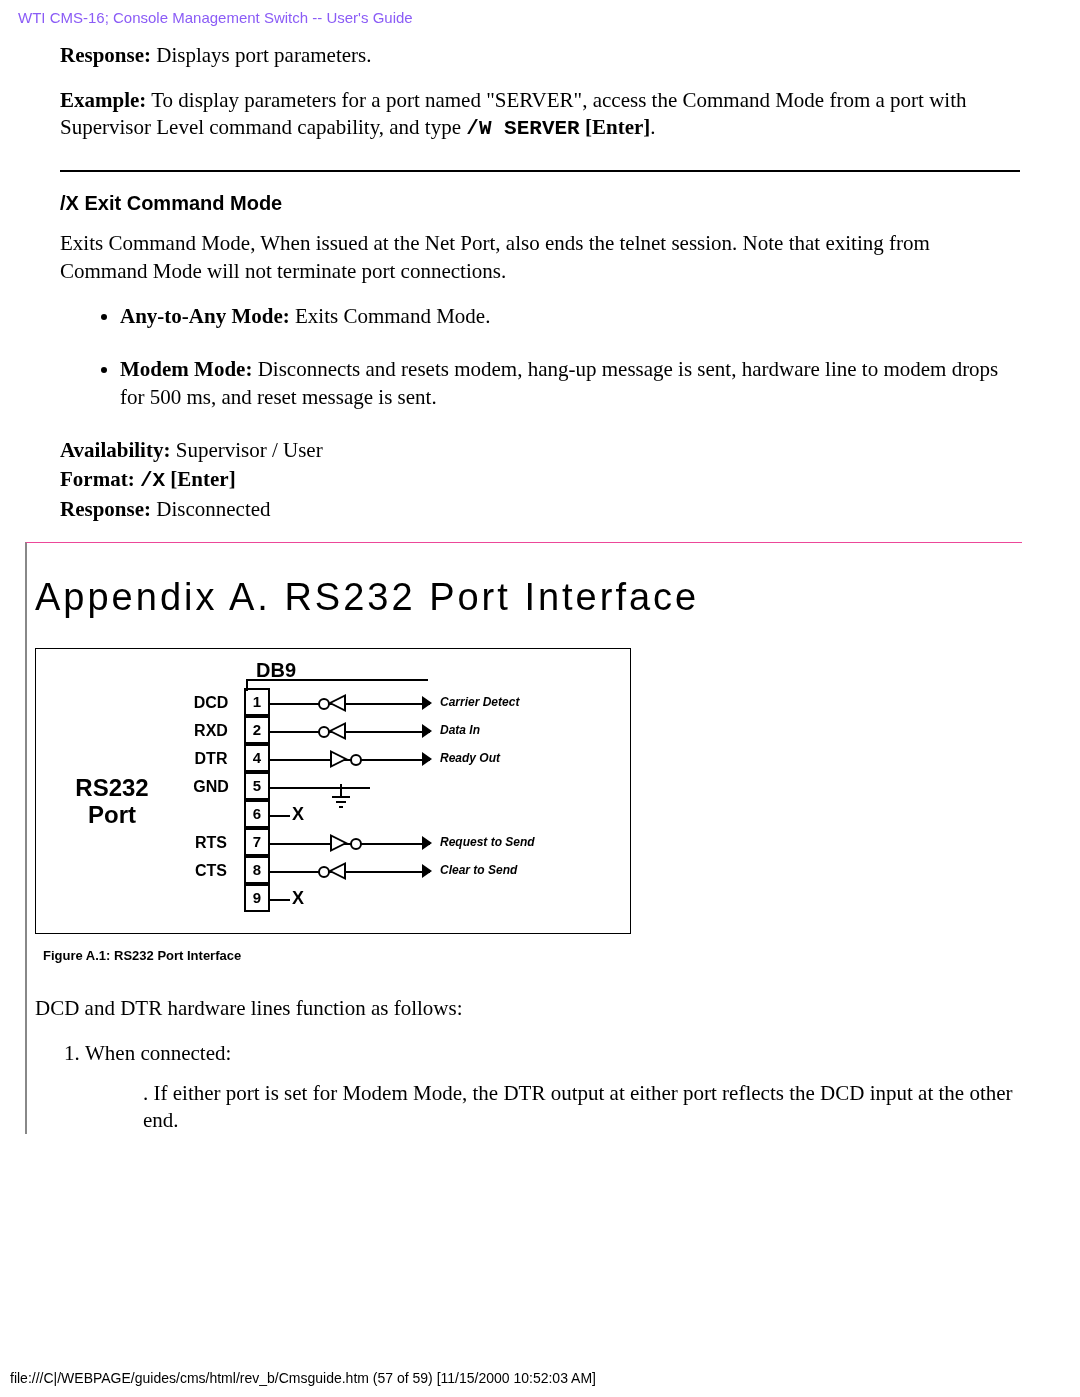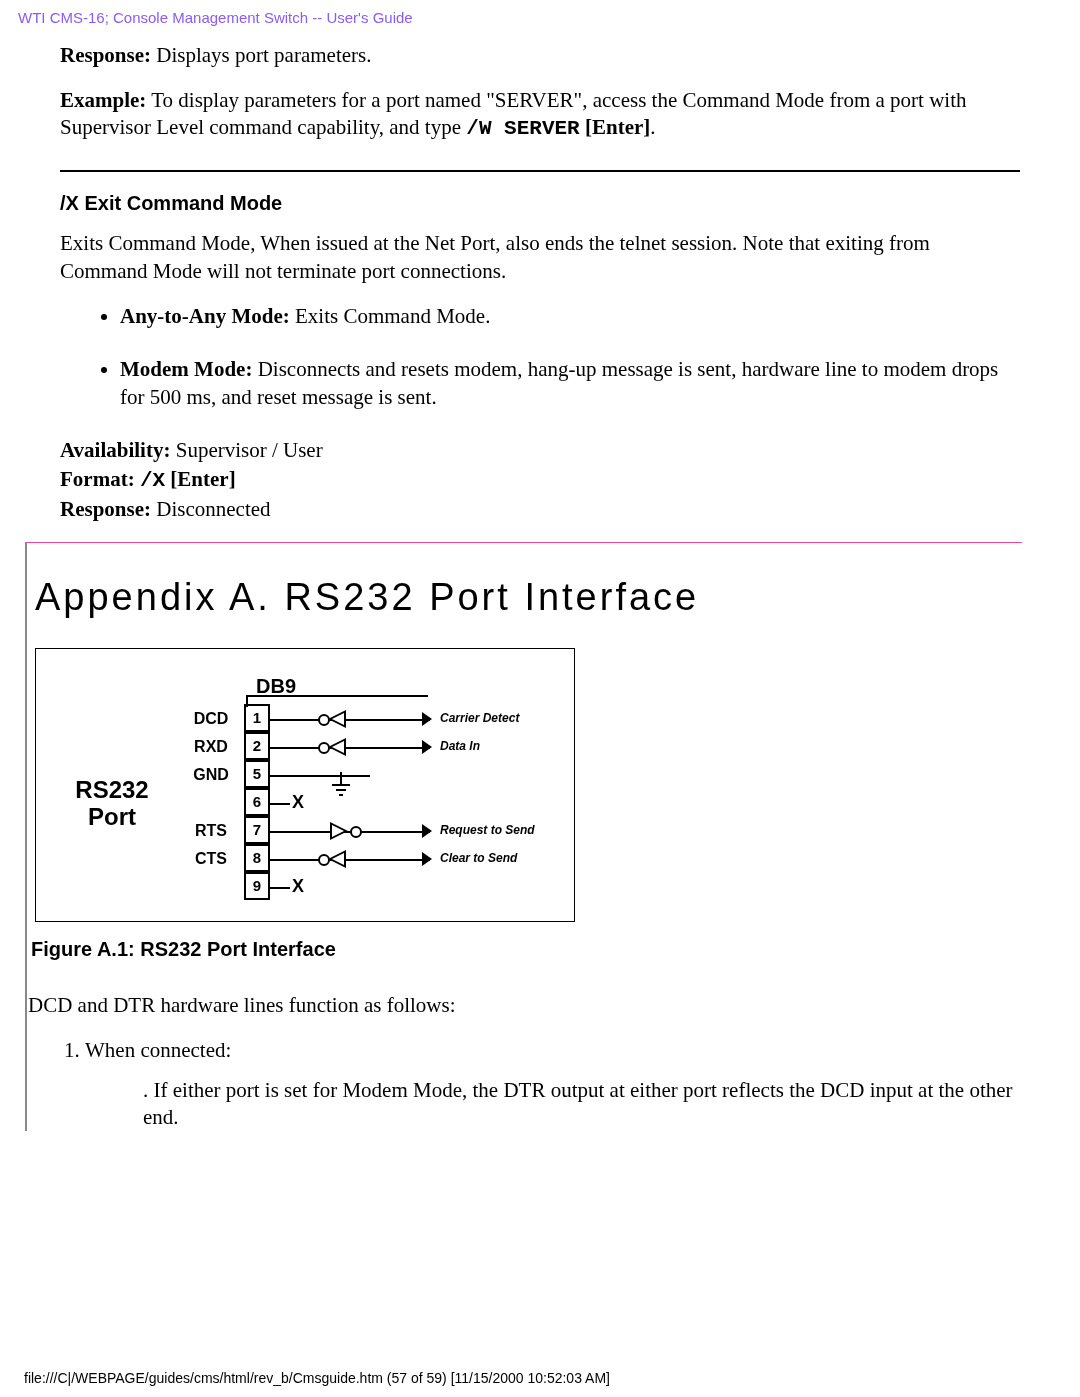--- a/index.html
+++ b/index.html
@@ -62,22 +62,22 @@
     font-family: Arial, Helvetica, sans-serif;
     font-size: 38px;
     letter-spacing: 3px;
     margin: 16px 0 26px 8px;
   }
 
   
   .diagram-wrap {
     margin-left: 8px;
     border: 1px solid #000;
-    width: 540px;
-    padding: 24px 6px 20px 6px;
+    width: 596px;
+    padding: 8px 6px 20px 6px;
     box-sizing: border-box;
     font-family: Arial, Helvetica, sans-serif;
     font-weight: bold;
   }
   .db9-label {
     font-size: 20px;
     text-align: left;
     margin: 0 0 6px 214px;
   }
   .diagram {
@@ -218,41 +218,41 @@
   .pin-desc {
     font-size: 12px;
     padding-left: 10px;
     white-space: nowrap;
     font-style: italic;
   }
 
   .fig-caption {
     font-family: Arial, Helvetica, sans-serif;
     font-weight: bold;
-    font-size: 20px;
-    margin: 14px 0 30px 4px;
+    font-size: 13px;
+    margin: 14px 0 30px 16px;
   }
 
   ol.numlist {
     margin: 0 0 18px 0;
     padding-left: 58px;
   }
   ol.numlist li { margin-bottom: 20px; }
   ol.sublist {
     list-style: none;
     margin: 12px 0 0 0;
     padding-left: 58px;
   }
   ol.sublist li::before {
     content: ". ";
   }
 
   .page-footer {
     position: absolute;
-    left: 24px;
+    left: 10px;
     bottom: 10px;
     font-family: Arial, Helvetica, sans-serif;
     font-size: 14px;
   }
 </style>
 </head>
 <body>
 
 <div class="page">
 
@@ -325,20 +325,31 @@
                   <div class="pin-box">2</div>
                   <div class="pin-wire">
                     <div class="wire-line"></div>
                     <div class="buffer in"></div>
                     <div class="bubble before-in"></div>
                     <div class="end-arrow"></div>
                   </div>
                   <div class="pin-desc">Data In</div>
                 </div>
                 <div class="pin-row">
+                  <div class="pin-name">DTR</div>
+                  <div class="pin-box">4</div>
+                  <div class="pin-wire">
+                    <div class="wire-line"></div>
+                    <div class="buffer out"></div>
+                    <div class="bubble after-out"></div>
+                    <div class="end-arrow"></div>
+                  </div>
+                  <div class="pin-desc">Ready Out</div>
+                </div>
+                <div class="pin-row">
                   <div class="pin-name">GND</div>
                   <div class="pin-box">5</div>
                   <div class="pin-wire">
                     <div class="wire-line" style="right: 60px;"></div>
                     <div class="ground">
                       <div class="g3"></div>
                     </div>
                   </div>
                   <div class="pin-desc"></div>
                 </div>
@@ -382,21 +393,21 @@
                   </div>
                   <div class="pin-desc"></div>
                 </div>
               </div>
           </div>
         </div>
       </div>
 
       <div class="fig-caption">Figure A.1:   RS232 Port Interface</div>
 
-      <p style="margin-left:1px;">DCD and DTR hardware lines function as follows:</p>
+      <p style="margin-left:8px;">DCD and DTR hardware lines function as follows:</p>
 
       <ol class="numlist">
         <li>
           <span>When connected:</span>
           <ol class="sublist">
             <li>If either port is set for Modem Mode, the DTR output at either port reflects the DCD input at the other end.</li>
           </ol>
         </li>
       </ol>
 

